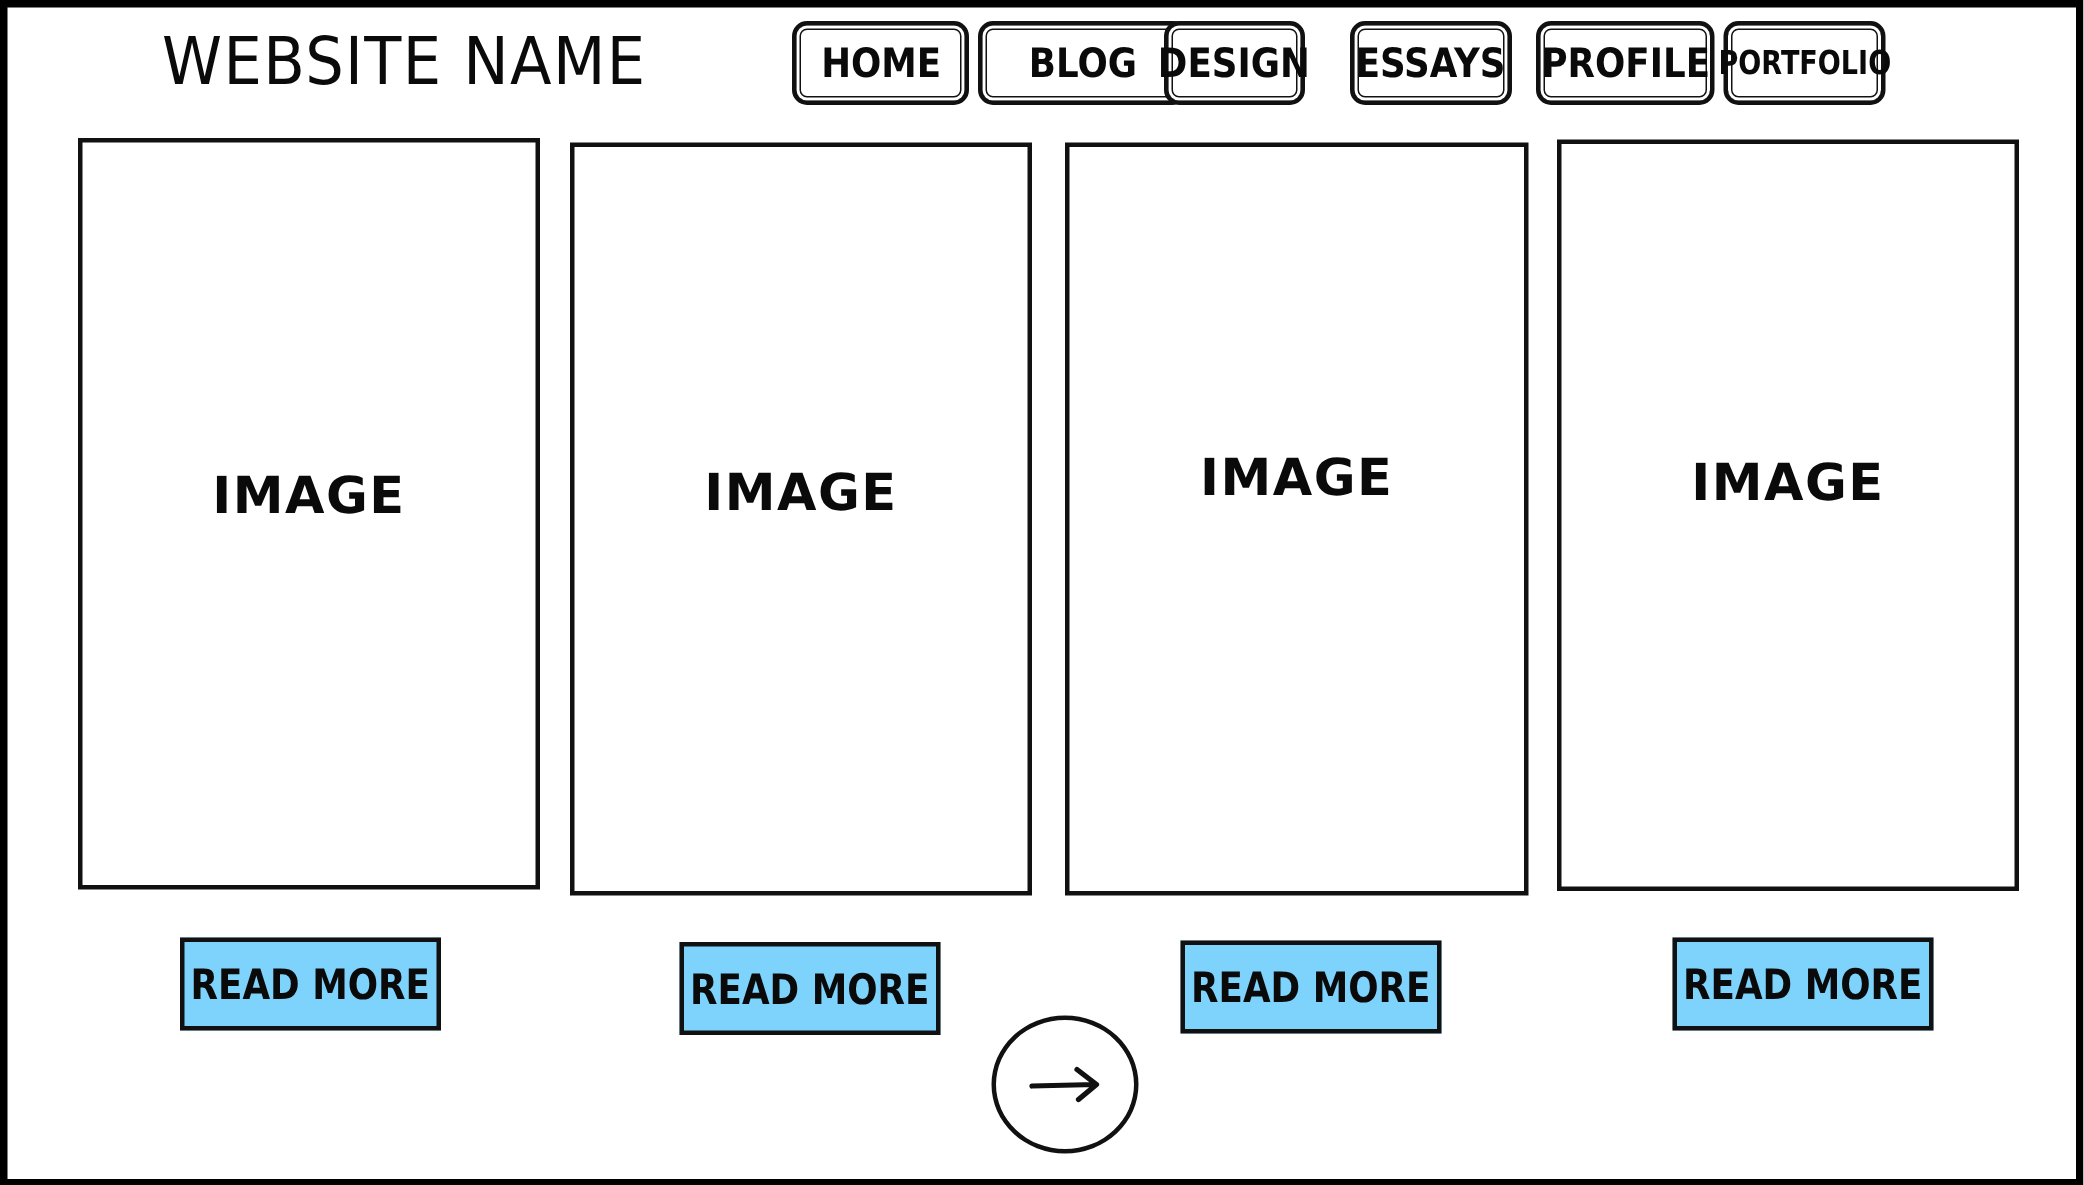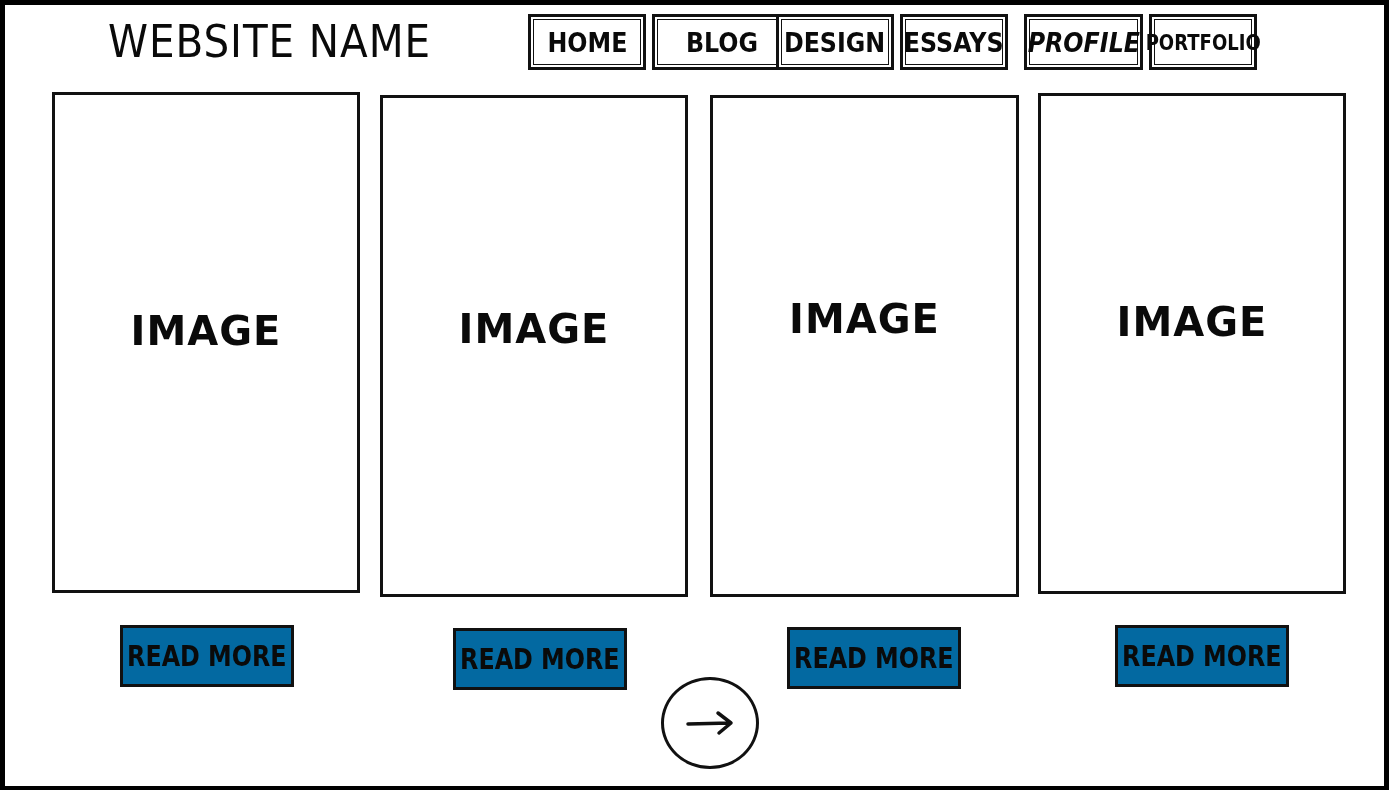--- a/index.html
+++ b/index.html
@@ -15,37 +15,37 @@
       background: #fff;
     }
     .site-name {
       position: absolute; left: 108px; top: 16px;
       font-size: 44px; letter-spacing: 1px; font-weight: 400;
       transform: scaleX(0.92); transform-origin: left top;
       white-space: nowrap;
     }
     .nav-btn {
       position: absolute; top: 14px; height: 56px;
-      border: 3px solid #111; border-radius: 0; background: #fff;
+      border: 3px solid #111; border-radius: 10px; background: #fff;
       display: flex; align-items: center; justify-content: center;
       font-size: 27px; font-weight: 700; letter-spacing: 0px;
       box-sizing: border-box; cursor: pointer; white-space: nowrap;
       box-shadow: inset 0 0 0 2px #fff, inset 0 0 0 3px #111;
     }
     .nav-btn span { transform: scaleX(0.88); display: inline-block; }
     .nav-btn.small span { font-size: 22px; transform: scaleX(0.82); }
     .img-card {
       position: absolute; border: 3px solid #111; background: #fff;
       display: flex; align-items: center; justify-content: center;
       box-sizing: border-box;
     }
-    .img-label { font-size: 40px; font-weight: 700; letter-spacing: 1px; }
+    .img-label { font-size: 34px; font-weight: 700; letter-spacing: 1px; }
     .read-more {
       position: absolute; height: 62px; width: 174px;
-      border: 3px solid #111; background: #0369a1; box-sizing: border-box;
+      border: 3px solid #111; background: #7dd3fc; box-sizing: border-box;
       display: flex; align-items: center; justify-content: center;
       font-size: 28px; font-weight: 700; cursor: pointer; white-space: nowrap;
     }
     .read-more span { display: inline-block; transform: scaleX(0.85); }
     .next-btn {
       position: absolute; left: 661px; top: 677px; width: 98px; height: 92px;
       border: 3px solid #111; border-radius: 50%; box-sizing: border-box;
       display: flex; align-items: center; justify-content: center; cursor: pointer;
       background: #fff;
     }
@@ -57,27 +57,27 @@
 
 <div class="site-name">WEBSITE NAME</div>
 
 <nav>
   <div class="nav-btn" style="left:528px; width:118px;">
       <span>HOME</span>
     </div>
   <div class="nav-btn" style="left:652px; width:140px;">
       <span>BLOG</span>
     </div>
-  <div class="nav-btn" style="left:776px; width:118px;">
+  <div class="nav-btn" style="left:776px; width:94px;">
       <span>DESIGN</span>
     </div>
   <div class="nav-btn" style="left:900px; width:108px;">
       <span>ESSAYS</span>
     </div>
-  <div class="nav-btn" style="left:1024px; width:119px;font-style:italic;">
+  <div class="nav-btn" style="left:1024px; width:119px;">
       <span>PROFILE</span>
     </div>
   <div class="nav-btn small" style="left:1149px; width:108px;">
       <span>PORTFOLIO</span>
     </div>
 </nav>
 
 <div class="img-card" style="left:52px; top:92px; width:308px; height:501px;">
   <span class="img-label" style="margin-top:-24px;">IMAGE</span>
 </div>

